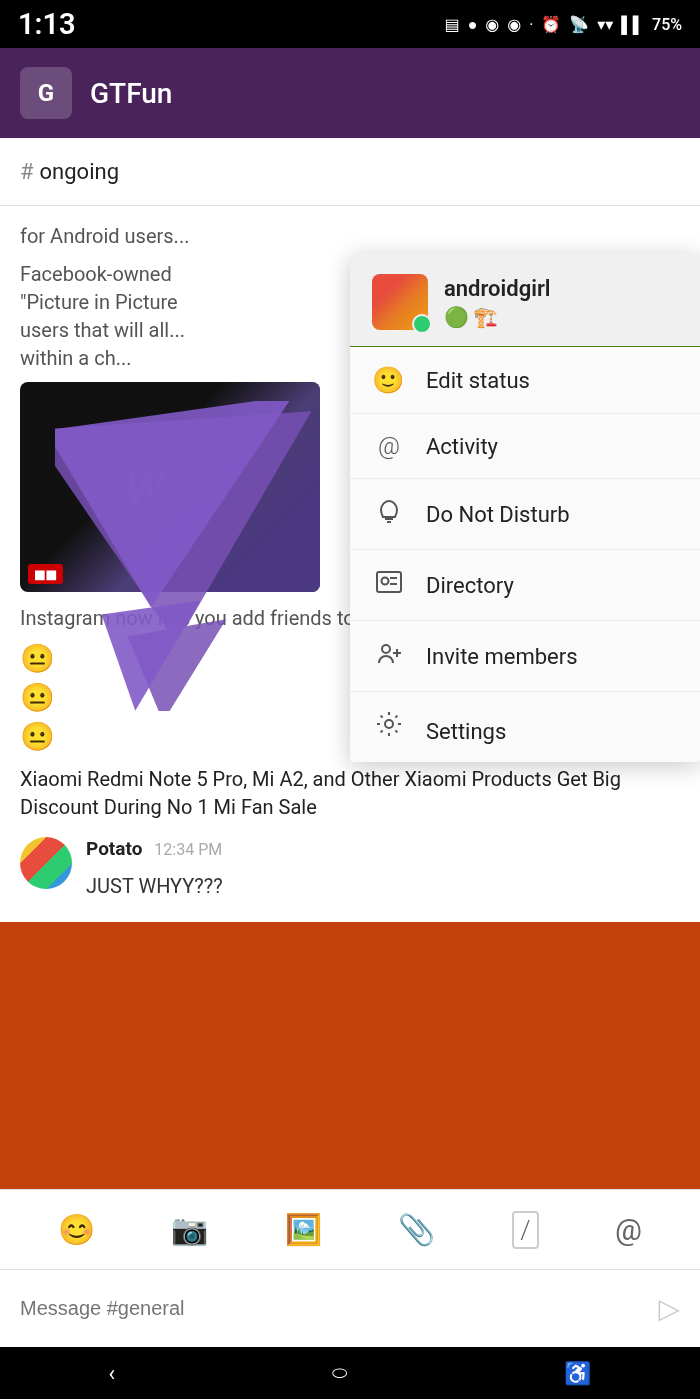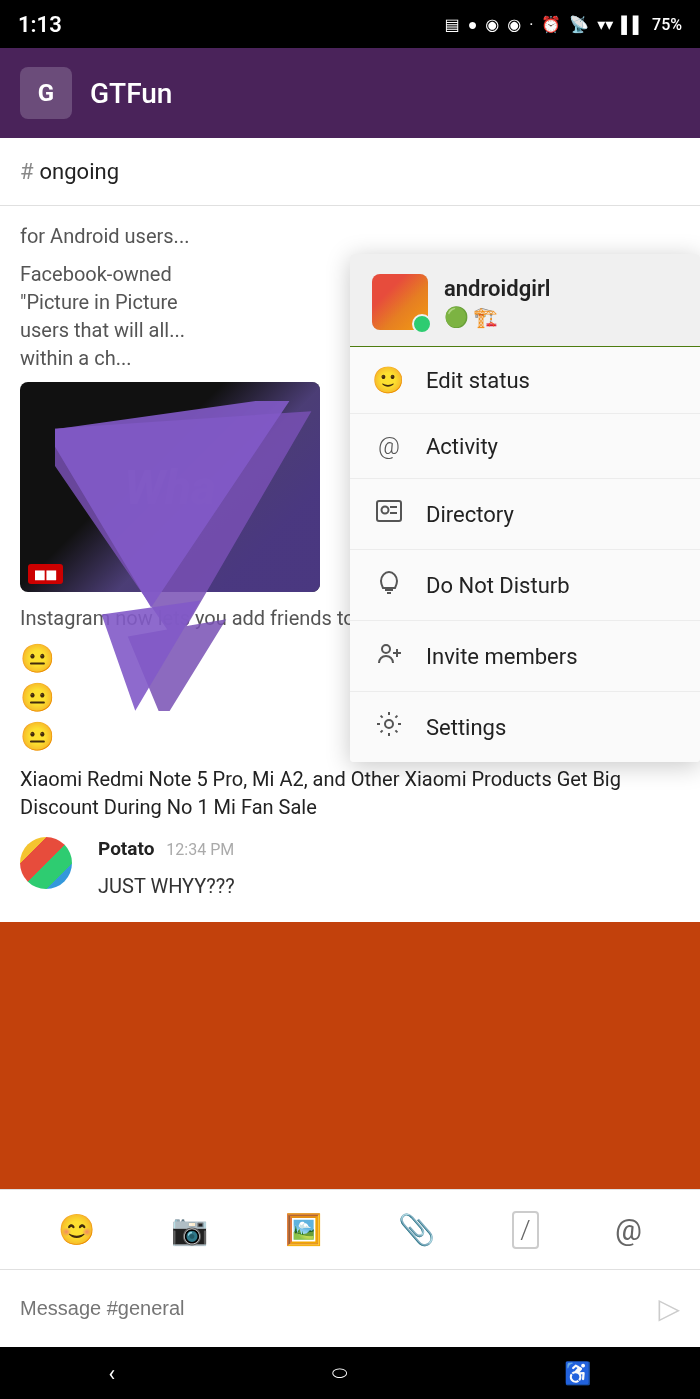--- a/index.html
+++ b/index.html
@@ -19,21 +19,21 @@
       background: #000;
       display: flex;
       align-items: center;
       justify-content: space-between;
       padding: 0 18px;
       position: relative;
       z-index: 100;
     }
     .status-time {
       color: #fff;
-      font-size: 22px;
+      font-size: 29px;
       font-weight: 600;
     }
     .status-icons {
       display: flex;
       align-items: center;
       gap: 8px;
     }
     .status-icon {
       color: #fff;
       font-size: 16px;
@@ -153,21 +153,21 @@
     .news-text {
       font-size: 20px;
       color: #222;
       line-height: 1.4;
       margin: 12px 0 16px 0;
     }
 
     .msg-row {
       display: flex;
       align-items: flex-start;
-      gap: 26px;
+      gap: 14px;
       margin-bottom: 8px;
     }
     .msg-avatar {
       width: 52px;
       height: 52px;
       border-radius: 50%;
       flex-shrink: 0;
       background: #e8e8e8;
       overflow: hidden;
       display: flex;
@@ -322,20 +322,21 @@
       display: flex;
       align-items: center;
       padding: 18px 22px;
       gap: 20px;
       cursor: pointer;
       border-bottom: 1px solid #ececec;
       background: #fafafa;
     }
     .dropdown-item:last-child {
       border-bottom: none;
+      align-items: flex-end;
     }
     .dropdown-item-icon {
       font-size: 26px;
       color: #555;
       width: 34px;
       text-align: center;
       flex-shrink: 0;
     }
     .dropdown-item-label {
       font-size: 22px;
@@ -445,38 +446,38 @@
     </div>
 
     <div class="dropdown-item">
       <span class="dropdown-item-icon" style="font-size:24px; font-weight:300; color:#555;">@</span>
       <span class="dropdown-item-label">Activity</span>
     </div>
 
     <div class="dropdown-item">
       <span class="dropdown-item-icon">
         <svg width="28" height="28" viewBox="0 0 28 28" fill="none" xmlns="http://www.w3.org/2000/svg">
+          <path d="M14 4C10 4 6 8 6 13c0 3 1 5 2 7H20c1-2 2-4 2-7 0-5-4-9-8-9z" stroke="#555" stroke-width="2" fill="none"></path>
+          <line x1="10" y1="22" x2="18" y2="22" stroke="#555" stroke-width="2"></line>
+          <line x1="12" y1="25" x2="16" y2="25" stroke="#555" stroke-width="2"></line>
+        </svg>
+      </span>
+      <span class="dropdown-item-label">Do Not Disturb</span>
+    </div>
+
+    <div class="dropdown-item">
+      <span class="dropdown-item-icon">
+        <svg width="28" height="28" viewBox="0 0 28 28" fill="none" xmlns="http://www.w3.org/2000/svg">
           <rect x="2" y="4" width="24" height="20" rx="2" stroke="#555" stroke-width="2" fill="none"></rect>
           <circle cx="10" cy="13" r="3.5" stroke="#555" stroke-width="2" fill="none"></circle>
           <line x1="15" y1="10" x2="22" y2="10" stroke="#555" stroke-width="2"></line>
           <line x1="15" y1="16" x2="22" y2="16" stroke="#555" stroke-width="2"></line>
         </svg>
       </span>
       <span class="dropdown-item-label">Directory</span>
-    </div>
-
-    <div class="dropdown-item">
-      <span class="dropdown-item-icon">
-        <svg width="28" height="28" viewBox="0 0 28 28" fill="none" xmlns="http://www.w3.org/2000/svg">
-          <path d="M14 4C10 4 6 8 6 13c0 3 1 5 2 7H20c1-2 2-4 2-7 0-5-4-9-8-9z" stroke="#555" stroke-width="2" fill="none"></path>
-          <line x1="10" y1="22" x2="18" y2="22" stroke="#555" stroke-width="2"></line>
-          <line x1="12" y1="25" x2="16" y2="25" stroke="#555" stroke-width="2"></line>
-        </svg>
-      </span>
-      <span class="dropdown-item-label">Do Not Disturb</span>
     </div>
 
     <div class="dropdown-item">
       <span class="dropdown-item-icon">
         <svg width="28" height="28" viewBox="0 0 28 28" fill="none" xmlns="http://www.w3.org/2000/svg">
           <circle cx="11" cy="10" r="4" stroke="#555" stroke-width="2" fill="none"></circle>
           <path d="M4 24c0-4 3-7 7-7s7 3 7 7" stroke="#555" stroke-width="2" fill="none"></path>
           <line x1="22" y1="10" x2="22" y2="18" stroke="#555" stroke-width="2"></line>
           <line x1="18" y1="14" x2="26" y2="14" stroke="#555" stroke-width="2"></line>
         </svg>

